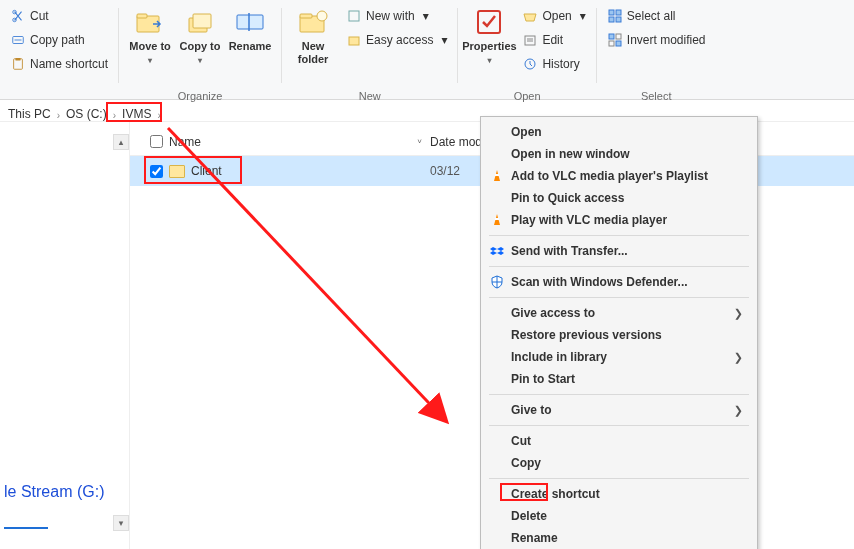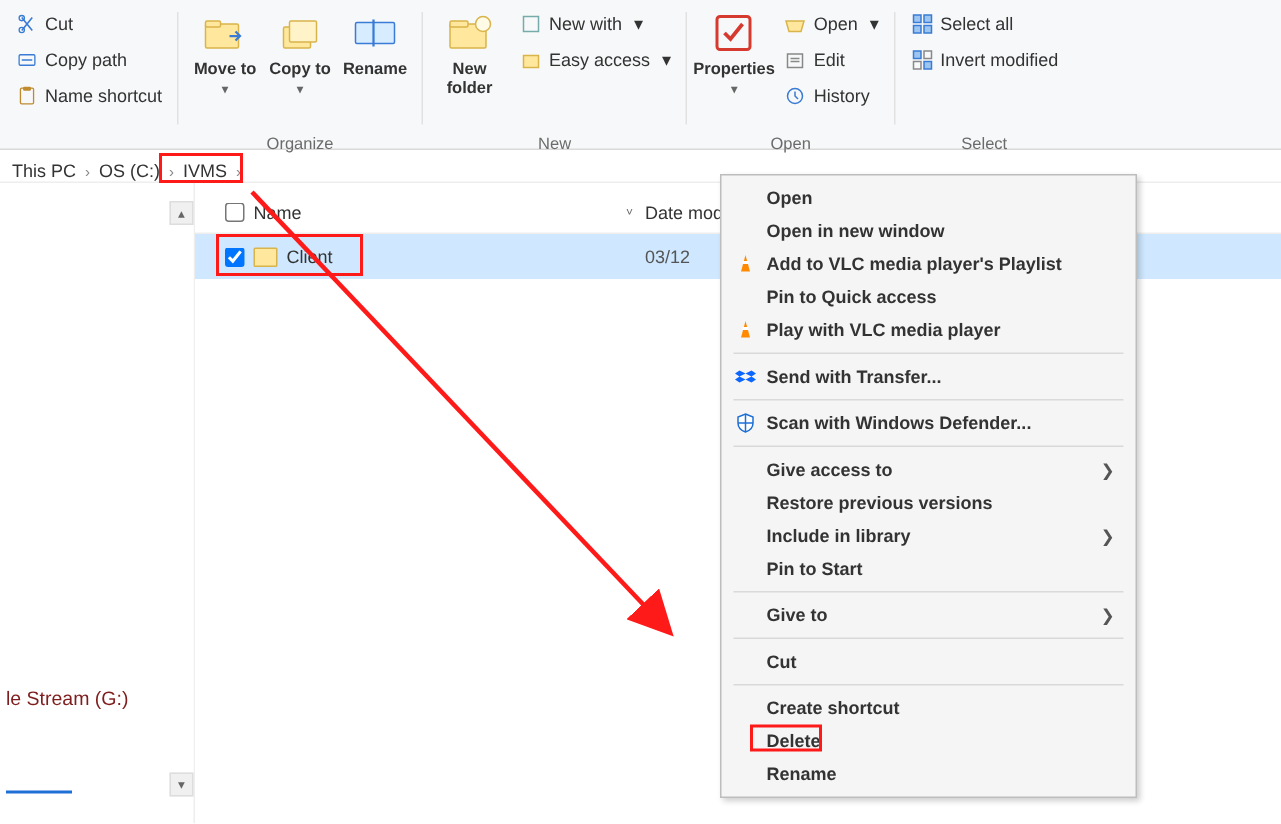--- a/index.html
+++ b/index.html
@@ -21,21 +21,21 @@
     .big-btn .drop { font-size: 8px; color: #666; }
 
     
     .crumb { height: 22px; display: flex; align-items: flex-end; padding: 0 4px; border-bottom: 1px solid #eee; }
     .crumb span { padding: 0 4px; cursor: pointer; }
     .crumb .sep { color: #888; font-size: 10px; padding: 0 2px; }
 
     
     .list-wrap { position: relative; display: flex; height: calc(100% - 100px - 22px); }
     .left-gutter { width: 130px; border-right: 1px solid #eee; position: relative; }
-    .gutter-label { position: absolute; bottom: 76px; left: 4px; font-size: 13px; color: #7f1d1d; }
+    .gutter-label { position: absolute; bottom: 48px; left: 4px; font-size: 16px; color: #1d4ed8; }
     .gutter-scroll { position: absolute; right: 0; top: 12px; bottom: 18px; width: 16px; background: #fff; }
     .gutter-scroll .arrow { height: 16px; width: 16px; display: flex; align-items: center; justify-content: center; font-size: 9px; color: #666; background: #f0f0f0; border: 1px solid #ddd; cursor: pointer; }
     .gutter-scroll .track { flex: 1; }
     .gutter-scroll-inner { display: flex; flex-direction: column; height: 100%; }
     .listpane { flex: 1; }
     .list-header { display: flex; align-items: center; height: 28px; border-bottom: 1px solid #eee; padding-left: 20px; margin-top: 6px; }
     .list-header .hcol { display: flex; align-items: center; gap: 6px; }
     .list-header .hcol.name { width: 280px; }
     .list-header .hcol .drop { font-size: 8px; color: #666; margin-left: auto; margin-right: 8px; }
     .row { display: flex; align-items: center; height: 30px; padding-left: 20px; }
@@ -359,20 +359,24 @@
   <div class="ctx-item">
       <span class="ciic"></span>
       <span class="cit">Give to</span>
       <span class="arrow">❯</span>
     </div>
   <div class="ctx-sep"></div>
   <div class="ctx-item">
       <span class="ciic"></span>
       <span class="cit">Cut</span>
     </div>
+  <div class="ctx-item">
+      <span class="ciic"></span>
+      <span class="cit">Copy</span>
+    </div>
   <div class="ctx-sep"></div>
   <div class="ctx-item">
       <span class="ciic"></span>
       <span class="cit">Create shortcut</span>
     </div>
   <div class="ctx-item">
       <span class="ciic"></span>
       <span class="cit">Delete</span>
     </div>
   <div class="ctx-item">

